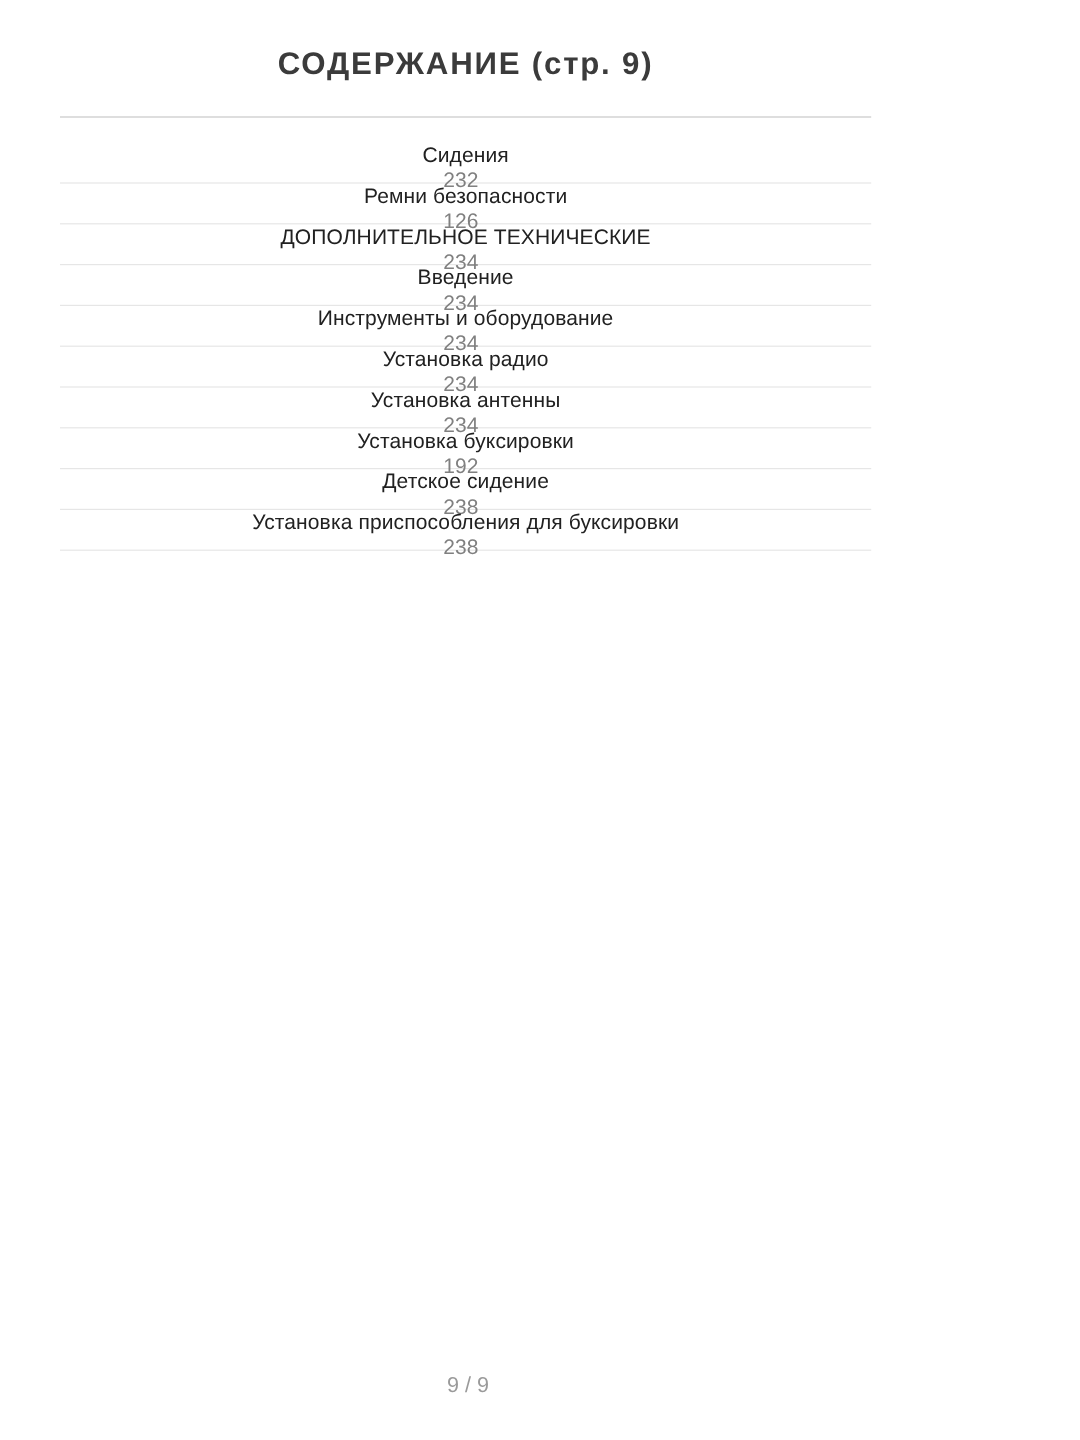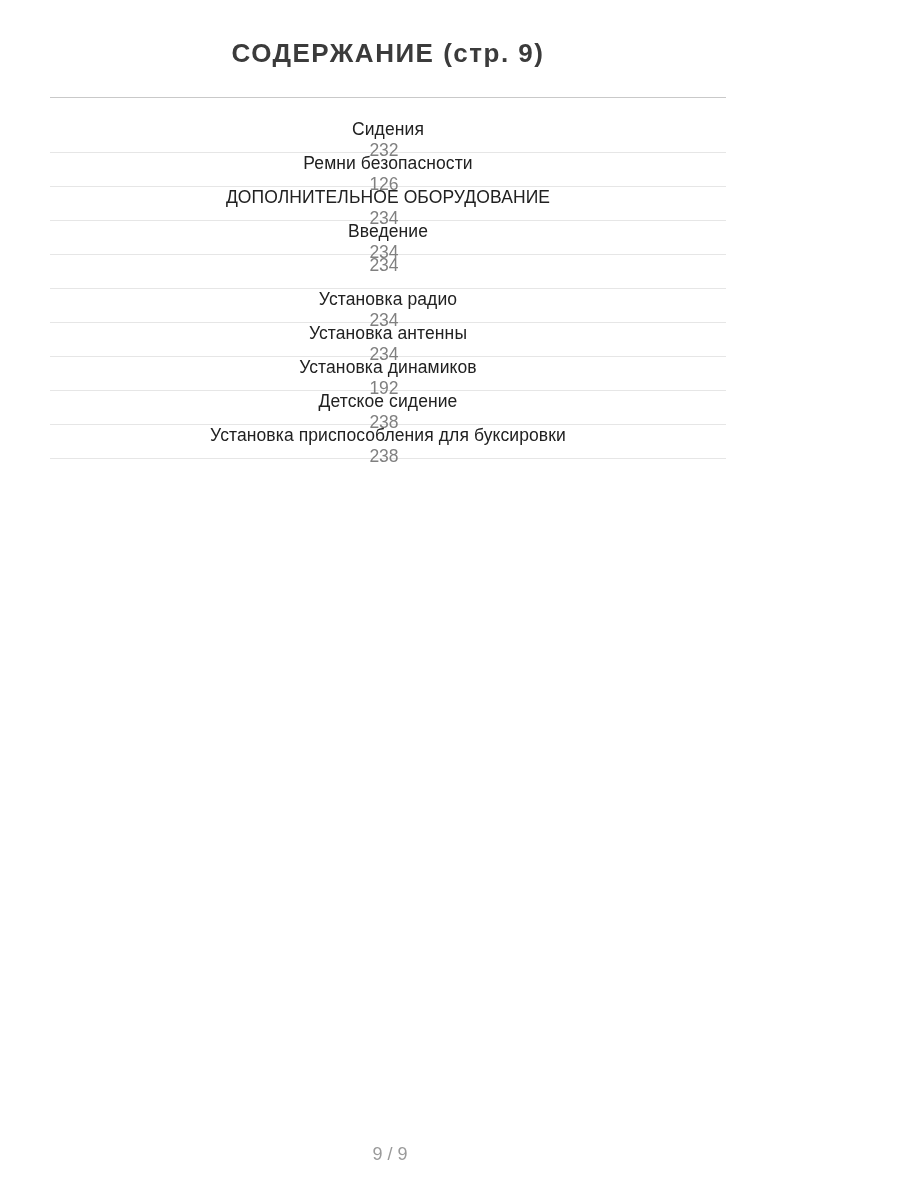--- a/index.html
+++ b/index.html
@@ -78,45 +78,46 @@
     <span class="toc-label">Сидения</span>
     <span class="toc-page">232</span>
   </div>
 
   <div class="toc-row">
     <span class="toc-label">Ремни безопасности</span>
     <span class="toc-page">126</span>
   </div>
 
   <div class="toc-row">
-    <span class="toc-label">ДОПОЛНИТЕЛЬНОЕ ОБОРУДОВАНИЕ</span>
+    <span class="toc-label">ДОПОЛНИТЕЛЬНОЕ ТЕХНИЧЕСКИЕ</span>
     <span class="toc-page">234</span>
   </div>
 
   <div class="toc-row">
     <span class="toc-label">Введение</span>
     <span class="toc-page">234</span>
   </div>
 
   <div class="toc-row">
+    <span class="toc-label">Инструменты и оборудование</span>
     <span class="toc-page">234</span>
   </div>
 
   <div class="toc-row">
     <span class="toc-label">Установка радио</span>
     <span class="toc-page">234</span>
   </div>
 
   <div class="toc-row">
     <span class="toc-label">Установка антенны</span>
     <span class="toc-page">234</span>
   </div>
 
   <div class="toc-row">
-    <span class="toc-label">Установка динамиков</span>
+    <span class="toc-label">Установка буксировки</span>
     <span class="toc-page">192</span>
   </div>
 
   <div class="toc-row">
     <span class="toc-label">Детское сидение</span>
     <span class="toc-page">238</span>
   </div>
 
   <div class="toc-row">
     <span class="toc-label">Установка приспособления для буксировки</span>

